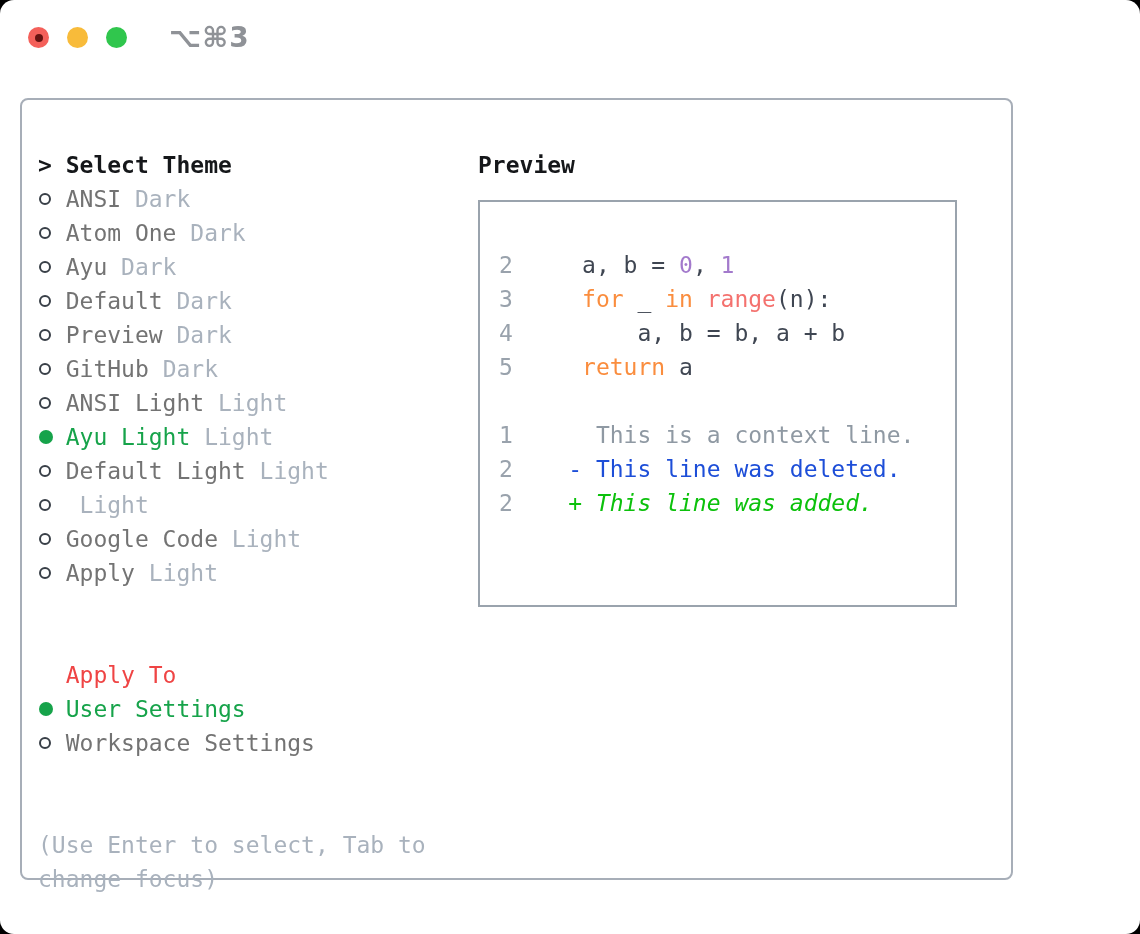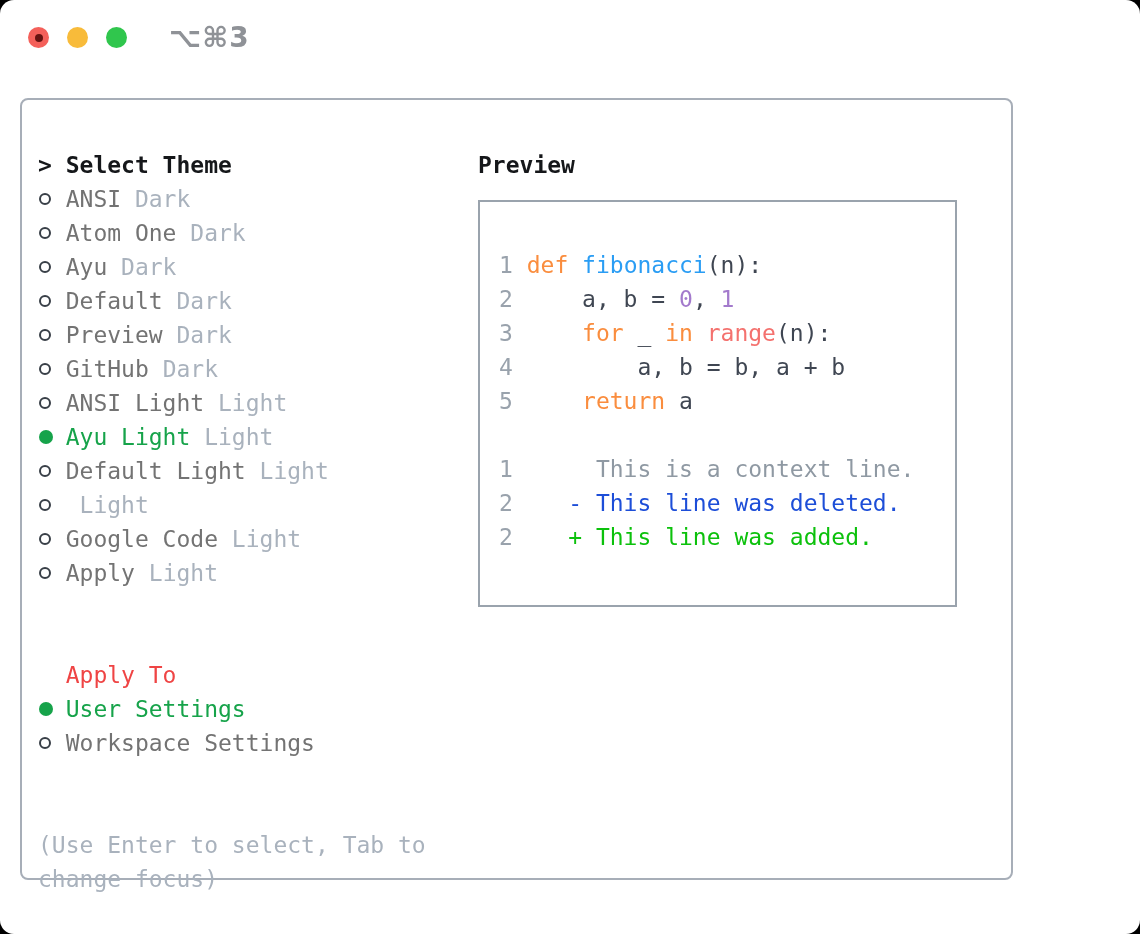--- a/index.html
+++ b/index.html
@@ -43,21 +43,21 @@
     border:2px solid #9aa3ad;background:#fff;padding:46px 0 0 19px;overflow:hidden;}
   .code-row{display:block;height:34px;white-space:pre;color:#3f4652;}
   .lineno{display:inline-block;width:2ch;color:#99a2ac;}
   .tok-keyword{color:#fa8d3e;}
   .tok-function{color:#2a9df4;}
   .tok-number{color:#a37acc;}
   .tok-builtin{color:#f4716e;}
   .tok-plain{color:#3f4652;}
   .diff-context{color:#8f99a3;}
   .diff-deleted{color:#1d4ed8;}
-  .diff-added{color:#0cc10c;}
+  .diff-added{color:#0cc10c;font-style:italic;}
 </style>
 </head>
 <body>
 
 <div class="screen">
 
   <div class="titlebar">
     <span class="light red">
       <span class="dot"></span>
     </span>
@@ -103,21 +103,20 @@
 
       <div class="spacer"></div>
 
       <div class="help">(Use Enter to select, Tab to change focus)</div>
     </div>
 
     <div class="right-col">
       <div class="preview-header">Preview</div>
       <div class="preview-box">
         <div id="code-lines">
-            <div class="code-row"><span class="lineno">1</span><span class="tok-keyword">def</span><span class="tok-plain"> </span><span class="tok-function">fibonacci</span><span class="tok-plain">(n):</span></div>
             <div class="code-row"><span class="lineno">2</span><span class="tok-plain">    a, b = </span><span class="tok-number">0</span><span class="tok-plain">, </span><span class="tok-number">1</span></div>
             <div class="code-row"><span class="lineno">3</span><span class="tok-plain">    </span><span class="tok-keyword">for</span><span class="tok-plain"> _ </span><span class="tok-keyword">in</span><span class="tok-plain"> </span><span class="tok-builtin">range</span><span class="tok-plain">(n):</span></div>
             <div class="code-row"><span class="lineno">4</span><span class="tok-plain">        a, b = b, a + b</span></div>
             <div class="code-row"><span class="lineno">5</span><span class="tok-plain">    </span><span class="tok-keyword">return</span><span class="tok-plain"> a</span></div>
           </div>
         <div class="code-row"></div>
         <div id="diff-lines">
             <div class="code-row"><span class="lineno">1</span><span class="diff-context">     This is a context line.</span></div>
             <div class="code-row"><span class="lineno">2</span><span class="diff-deleted">   - This line was deleted.</span></div>
             <div class="code-row"><span class="lineno">2</span><span class="diff-added">   + This line was added.</span></div>

